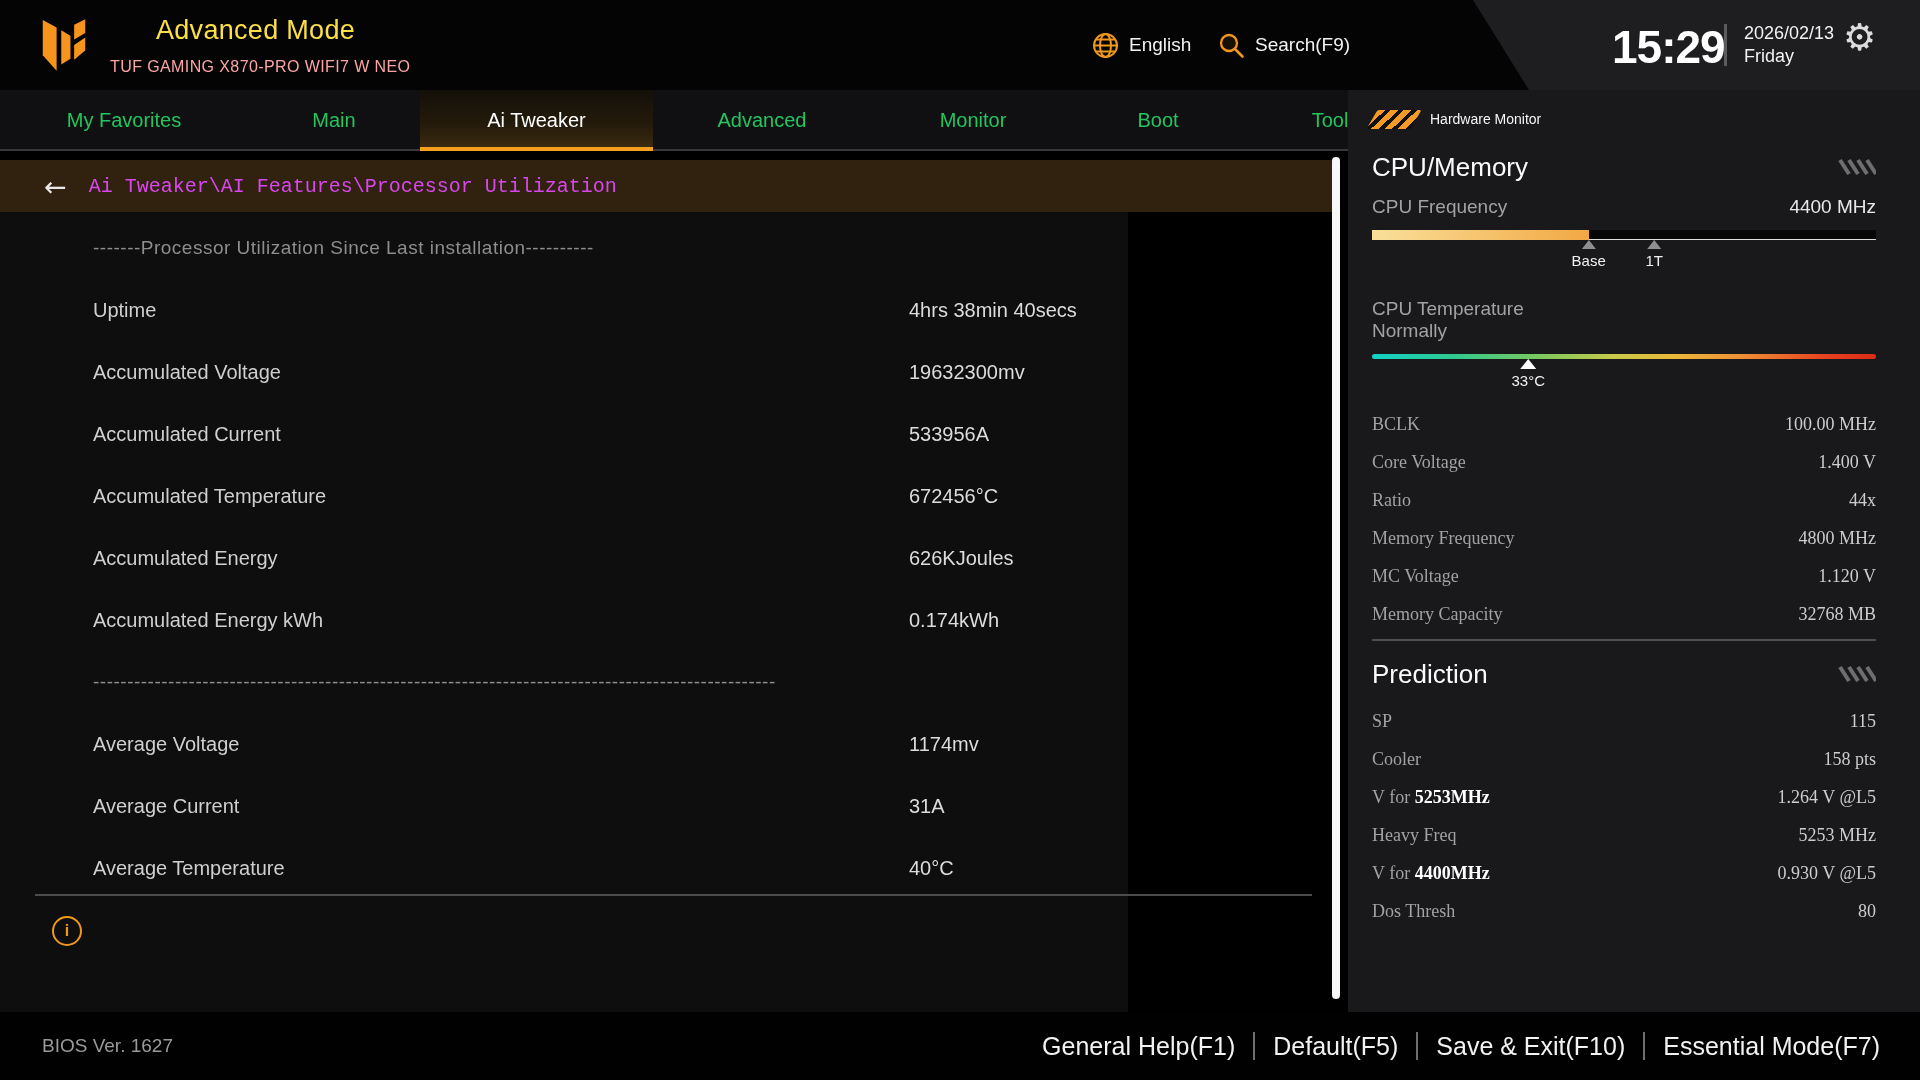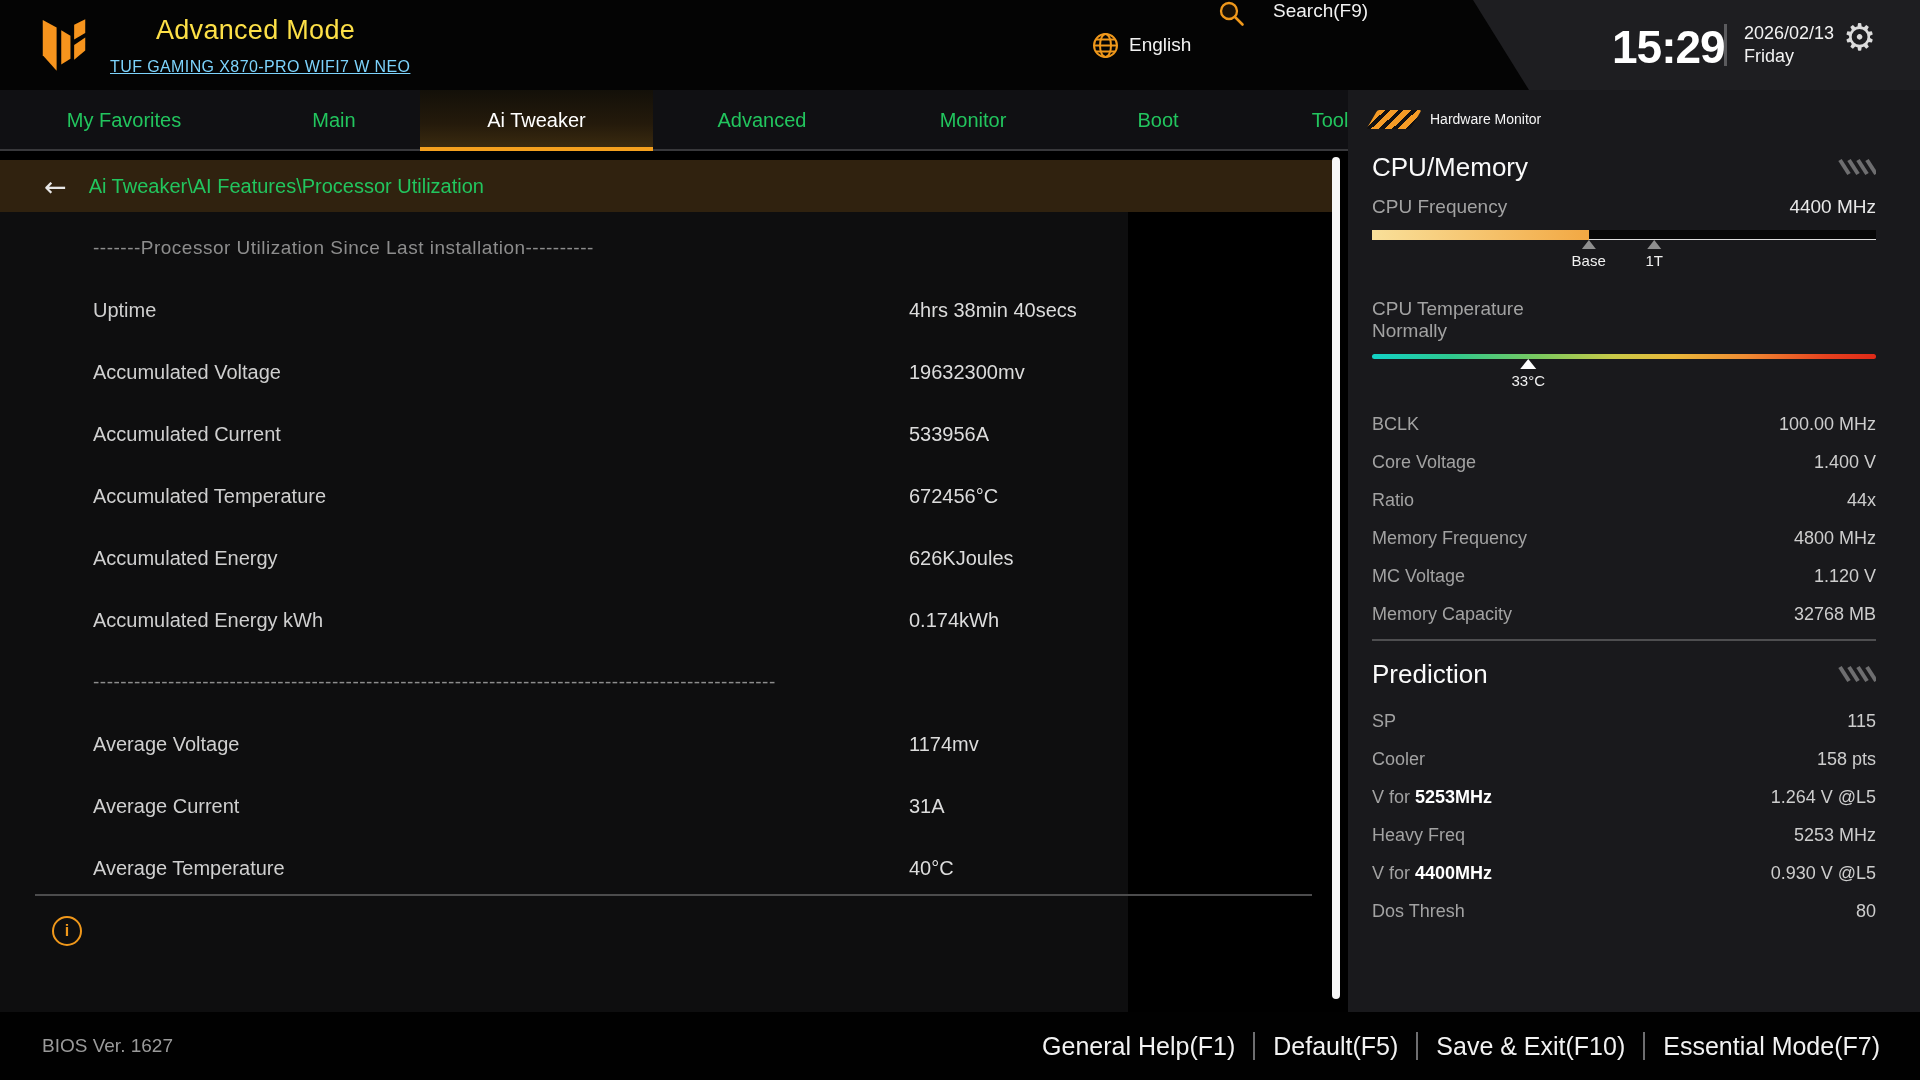--- a/index.html
+++ b/index.html
@@ -7,23 +7,23 @@
     position:relative;width:1920px;height:1080px;overflow:hidden;
     background:#000;font-family:"Liberation Sans",sans-serif;
     -webkit-font-smoothing:antialiased;color:#ddd;
   }
   
   .topbar{position:absolute;left:0;top:0;width:1920px;height:90px;background:#040404;}
   .topbar-right-panel{position:absolute;left:1473px;top:0;width:447px;height:90px;background:#1e1e21;
     clip-path:polygon(0 0,447px 0,447px 90px,56px 90px);}
   .logo{position:absolute;left:40px;top:15px;width:48px;height:60px;}
   .mode-title{position:absolute;left:110px;top:15px;font-size:27px;color:#fde047;letter-spacing:.3px;margin-left:46px;}
-  .board-name{position:absolute;left:110px;top:58px;font-size:16px;color:#7dd3fc;letter-spacing:.4px;text-decoration:underline;}
+  .board-name{position:absolute;left:110px;top:58px;font-size:16px;color:#fca5a5;letter-spacing:.4px;}
   .lang-group{position:absolute;left:1092px;top:0;height:90px;display:flex;align-items:center;gap:10px;cursor:pointer;}
-  .search-group{position:absolute;left:1218px;top:0;height:90px;display:flex;gap:28px;cursor:pointer;}
+  .search-group{position:absolute;left:1218px;top:0;height:90px;display:flex;align-items:center;gap:10px;cursor:pointer;}
   .topbar-label{font-size:19px;color:#f2f2f2;}
   .clock-time{position:absolute;left:1612px;top:20px;font-size:46px;font-weight:800;letter-spacing:-1px;color:#fff;z-index:2;}
   .clock-sep{position:absolute;left:1724px;top:24px;width:3px;height:42px;background:#5b5b5e;z-index:2;}
   .date-block{position:absolute;left:1744px;top:22px;z-index:2;line-height:23px;}
   .date-line{font-size:18px;color:#f2f2f2;}
   .gear{position:absolute;left:1843px;top:16px;font-family:"DejaVu Sans",sans-serif;font-size:37px;color:#dcdcdc;z-index:2;cursor:pointer;}
   
   .navbar{position:absolute;left:0;top:90px;width:1348px;height:61px;background:#101013;overflow:hidden;}
   .navbar-line{position:absolute;left:0;top:59px;width:1348px;height:2px;background:#38383b;}
   .tab{position:absolute;top:0;height:61px;display:flex;align-items:center;justify-content:center;
@@ -33,21 +33,21 @@
   .tab.t2{left:420px;width:233px;}
   .tab.t3{left:662px;width:200px;}
   .tab.t4{left:873px;width:200px;}
   .tab.t5{left:1058px;width:200px;}
   .tab.t6{left:1233px;width:194px;}
   .tab.active{color:#fff;background:linear-gradient(180deg,#131009 0%,#241a0b 55%,#3e2d10 100%);}
   .tab.active .tab-underline{position:absolute;left:0;bottom:0;width:100%;height:4px;background:#f5a01e;}
   
   .breadcrumb{position:absolute;left:0;top:160px;width:1332px;height:52px;background:#30220f;display:flex;align-items:center;}
   .back-arrow{margin-left:44px;font-family:"DejaVu Sans",sans-serif;font-size:27px;color:#e8e8e8;cursor:pointer;line-height:1;}
-  .crumb-text{margin-left:22px;font-size:20px;color:#22c55e;}
+  .crumb-text{margin-left:22px;font-size:20px;color:#d946ef;font-family:Liberation Mono, monospace;}
   
   .main{position:absolute;left:0;top:212px;width:1128px;height:800px;background:#0e0e0f;}
   .mrow{position:relative;height:62px;}
   .mrow:first-child{margin-top:5px;}
   .mlabel{position:absolute;left:93px;top:50%;transform:translateY(-50%);font-size:20px;color:#cfcfcf;}
   .mvalue{position:absolute;left:909px;top:50%;transform:translateY(-50%);font-size:20px;color:#dcdcdc;}
   .mheader{position:absolute;left:93px;top:50%;transform:translateY(-50%);font-size:19px;color:#8d8d8d;letter-spacing:.5px;}
   .mdivider{position:absolute;left:93px;top:50%;transform:translateY(-50%);font-size:19px;color:#8d8d8d;letter-spacing:.5px;white-space:nowrap;}
   .main-hr{position:absolute;left:35px;width:1277px;top:682px;height:0;border-top:2px solid #4c4c4d;}
   .info-btn{position:absolute;left:52px;top:704px;width:26px;height:26px;border:2px solid #f0981b;border-radius:50%;
@@ -69,21 +69,21 @@
   .sb-bright{font-size:19px;color:#e8e8e8;}
   .freq-bar{position:relative;margin-top:10px;height:9px;background:#070707;border-bottom:1px solid #dedede;}
   .freq-fill{position:absolute;left:0;top:0;height:10px;background:linear-gradient(90deg,#f9e09a,#f2a843);}
   .marker-row{position:relative;height:34px;}
   .marker{position:absolute;top:0;transform:translateX(-50%);display:flex;flex-direction:column;align-items:center;}
   .tri-gray{width:0;height:0;border-left:7px solid transparent;border-right:7px solid transparent;border-bottom:9px solid #8f8f8f;}
   .tri-white{width:0;height:0;border-left:8px solid transparent;border-right:8px solid transparent;border-bottom:10px solid #fff;}
   .marker-label{margin-top:3px;font-size:15px;color:#f0f0f0;}
   .temp-bar{position:relative;margin-top:32px;height:5px;border-radius:3px;
     background:linear-gradient(90deg,#12d2c6 0%,#2fc98f 16%,#7ac95f 33%,#c9c948 48%,#e9b83a 60%,#ef8c33 74%,#e6421f 90%,#df2a18 100%);}
-  .srow{display:flex;justify-content:space-between;align-items:center;height:38px;}
+  .srow{display:flex;justify-content:space-between;align-items:center;height:38px;font-family:Liberation Serif, serif;}
   .srows{margin-top:12px;}
   .slabel{font-size:18px;color:#a2a2a2;}
   .slabel b{color:#ffffff;font-weight:bold;}
   .svalue{font-size:18px;color:#cdcdcd;}
   .sb-sep{margin-top:6px;height:0;border-top:2px solid #4e4e50;}
   .pred-rows{margin-top:11px;}
   
   .footer{position:absolute;left:0;top:1012px;width:1920px;height:68px;background:#010101;display:flex;align-items:center;}
   .bios-ver{position:absolute;left:42px;font-size:19px;color:#9a9a9a;}
   .footer-actions{position:absolute;right:40px;display:flex;align-items:center;gap:18px;}

